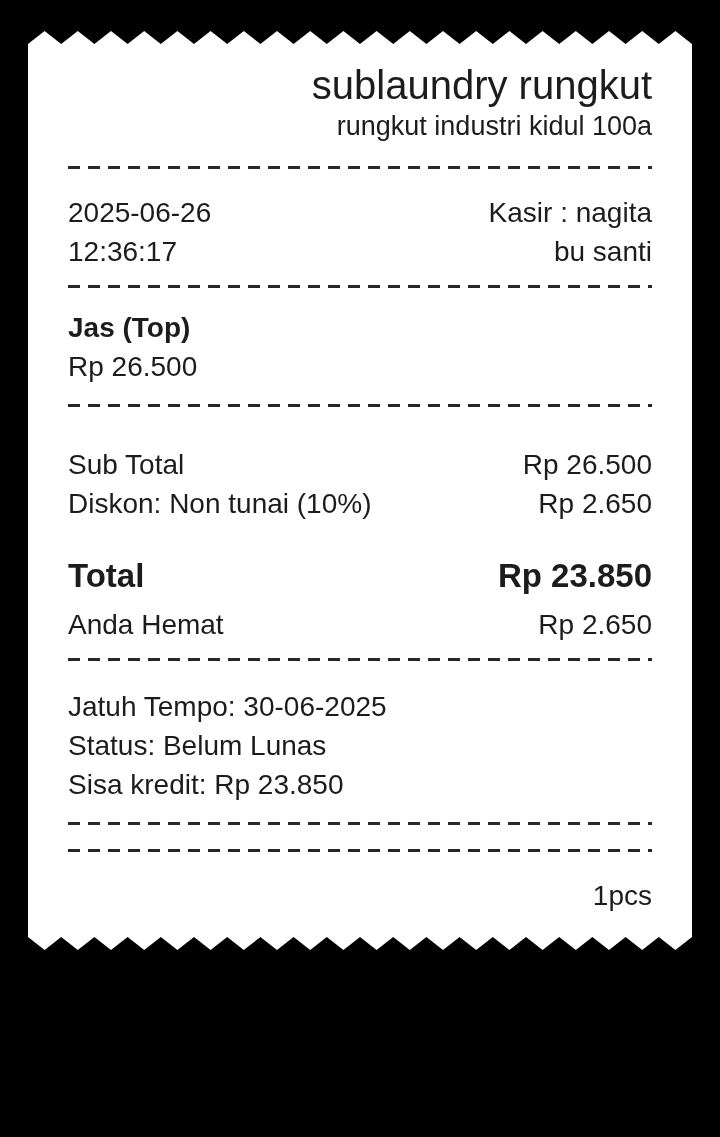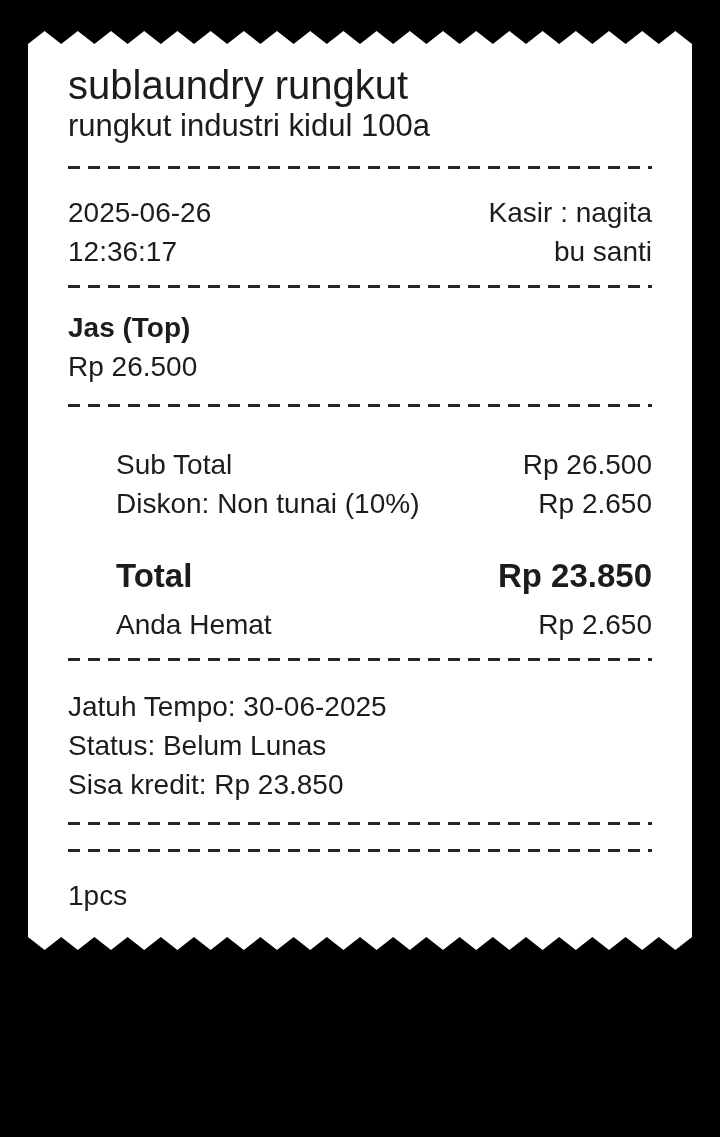--- a/index.html
+++ b/index.html
@@ -23,48 +23,48 @@
     display: block;
     width: 664px;
     height: 14px;
   }
   .paper {
     background: #ffffff;
     padding: 14px 40px 22px 40px;
     font-size: 28px;
     line-height: 39px;
   }
-  .center { text-align: left; }
+  .center { text-align: right; }
   .store-name {
     font-size: 40px;
     line-height: 46px;
     margin-top: 4px;
   }
   .store-address {
-    font-size: 31px;
+    font-size: 27px;
     line-height: 36px;
   }
   .dash {
     height: 3px;
     background: repeating-linear-gradient(90deg, #272727 0px, #272727 12px, transparent 12px, transparent 20px);
   }
   .dash.d1 { margin: 22px 0 24px 0; }
   .dash.d2 { margin: 14px 0 20px 0; }
   .dash.d3 { margin: 18px 0 0 0; }
   .dash.d4 { margin: 14px 0 26px 0; }
   .dash.d5 { margin: 18px 0 24px 0; }
   .dash.d6 { margin: 18px 0 24px 0; }
   .row {
     display: flex;
     justify-content: space-between;
     align-items: flex-end;
     gap: 9px;
   }
   .bold { font-weight: bold; }
-  .summary { margin-top: 38px; margin-left: 48px; }
+  .summary { margin-top: 38px; }
   .total-row {
     margin-top: 30px;
     font-size: 33px;
     line-height: 46px;
     font-weight: bold;
   }
   .savings-row { margin-top: 6px; }
   .history-entry { margin-top: 16px; }
   .footer-pcs { margin-top: 0; }
 </style>

